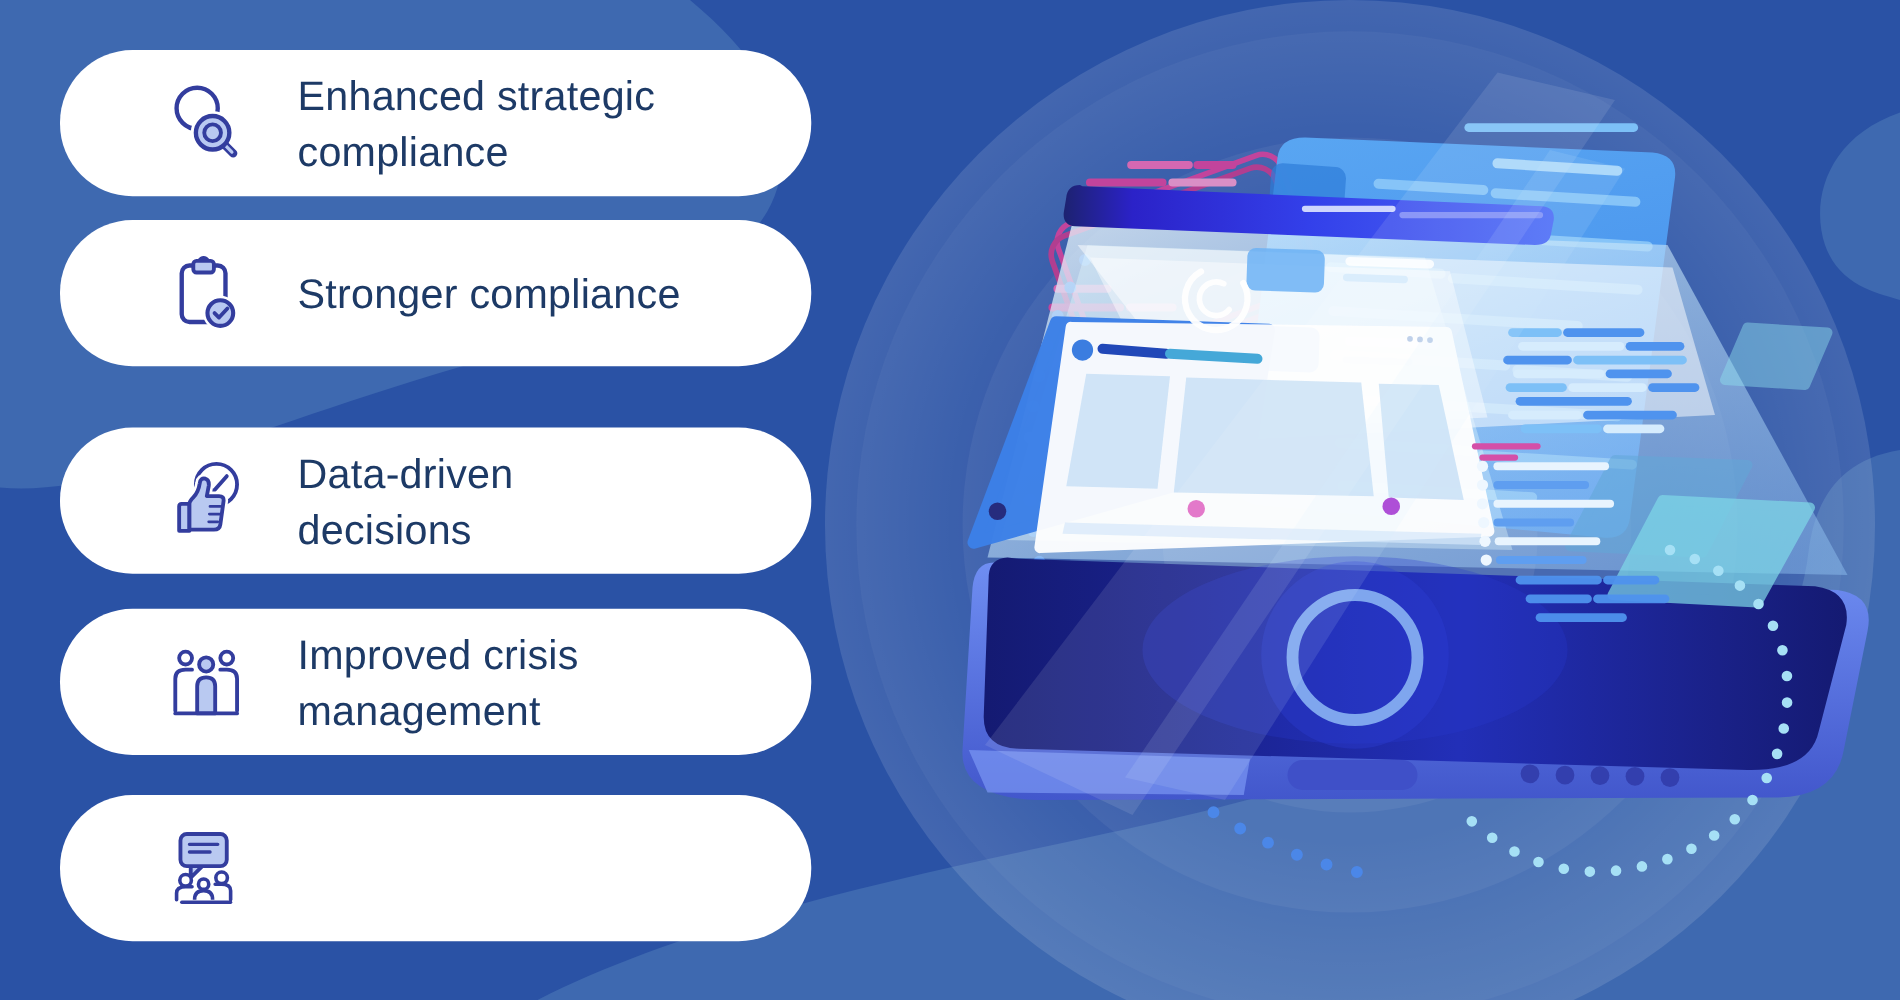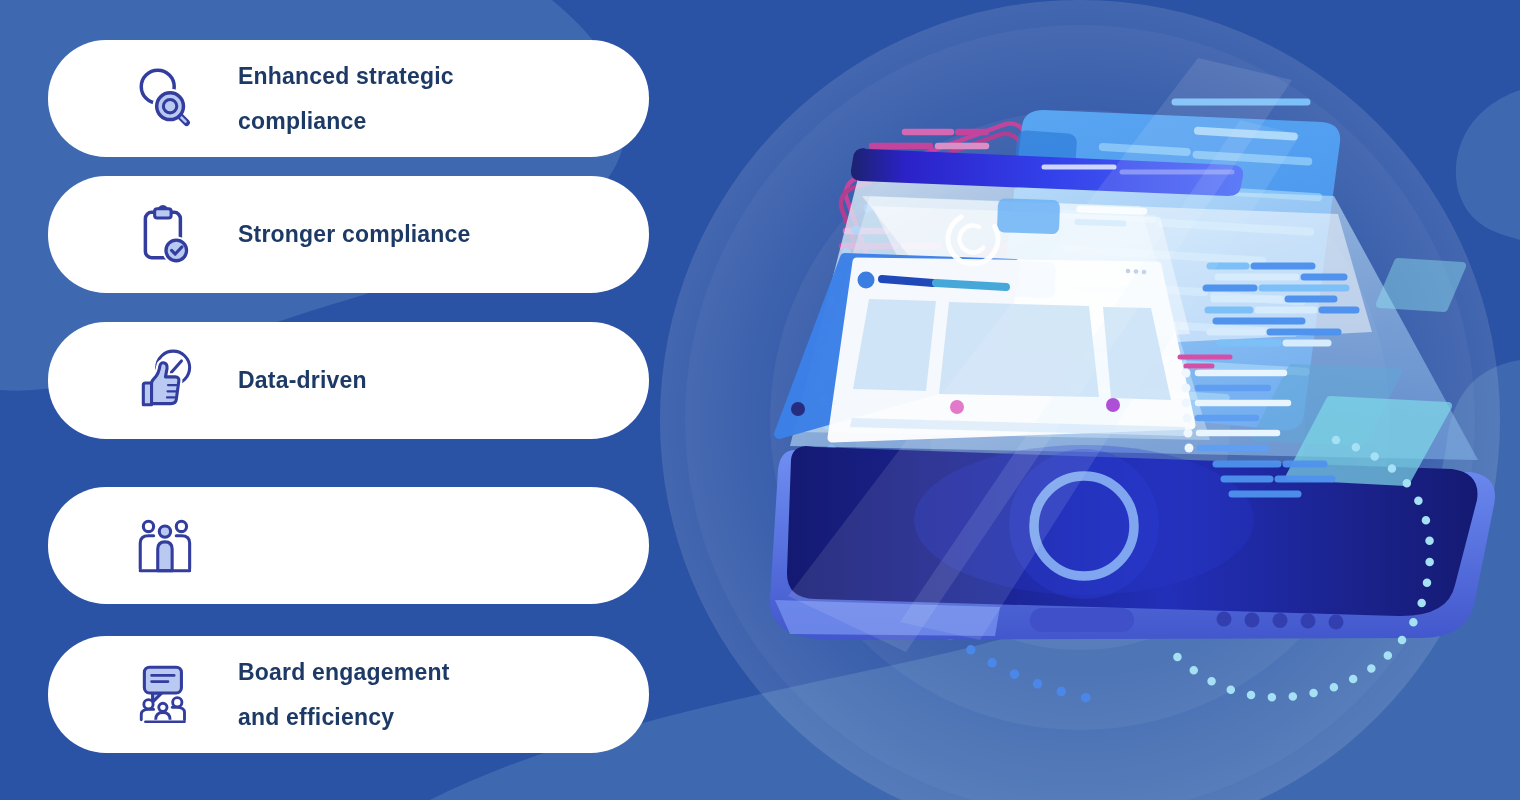--- a/index.html
+++ b/index.html
@@ -10,24 +10,24 @@
   }
   #bg{position:absolute;inset:0;display:block;}
   .card{
     position:absolute;left:48px;width:601px;height:117px;
     background:#ffffff;border-radius:58px;
     display:flex;align-items:center;
     padding-left:84px;box-sizing:border-box;
   }
   .card .icon{width:70px;height:70px;flex:none;margin-right:36px;}
   .card .label{
-    font-size:23px;line-height:45px;font-weight:700;
+    font-size:33px;line-height:45px;font-weight:400;
     color:#1d3a66;letter-spacing:.2px;white-space:nowrap;
   }
-  .c1{top:40px}.c2{top:176px}.c3{top:322px}.c4{top:487px}.c5{top:636px}
+  .c1{top:40px}.c2{top:176px}.c3{top:342px}.c4{top:487px}.c5{top:636px}
 </style>
 </head>
 <body>
 
 <svg id="bg" viewBox="0 0 1520 800" aria-hidden="true">
   <defs>
     <linearGradient id="g-indigo" x1="0" y1="0" x2="1" y2="0">
       <stop offset="0" stop-color="#1d2270"></stop>
         <stop offset="0.14" stop-color="#2b22c8"></stop>
       <stop offset="0.5" stop-color="#3340ea"></stop>
@@ -292,47 +292,46 @@
     <g stroke-linejoin="round">
       <path d="M11,57 L11,38 Q11,36 13,36 L19,36 L19,57 Z" fill="#b9c9f1" stroke="#ffffff" stroke-width="7"></path>
       <path d="M19,56 V36 Q19,34 22,31 Q26,27 27,20 Q27.5,15.5 31.5,16.5 Q34.5,17.5 34,22 L32.5,30 L42,30 Q46,30 45.5,34 L43,52 Q42.5,56 38,56 Z" fill="#b9c9f1" stroke="#ffffff" stroke-width="7"></path>
       <path d="M11,57 L11,38 Q11,36 13,36 L19,36 L19,57 Z" fill="#b9c9f1" stroke="#333d9e" stroke-width="3"></path>
       <path d="M19,56 V36 Q19,34 22,31 Q26,27 27,20 Q27.5,15.5 31.5,16.5 Q34.5,17.5 34,22 L32.5,30 L42,30 Q46,30 45.5,34 L43,52 Q42.5,56 38,56 Z" fill="#b9c9f1" stroke="#333d9e" stroke-width="3"></path>
       <path d="M35,38 h8 M34.5,44 h8 M34,50 h7" fill="none" stroke="#333d9e" stroke-width="2.2" stroke-linecap="round"></path>
     </g>
   </svg>
   <div class="label">
     <div>Data-driven</div>
+    <div>decisions</div>
   </div>
 </div>
 
 <div class="card c4">
   <svg class="icon" viewBox="0 0 68 68">
     <circle cx="16" cy="15" r="5" fill="#ffffff" stroke="#333d9e" stroke-width="3"></circle>
     <circle cx="48" cy="15" r="5" fill="#ffffff" stroke="#333d9e" stroke-width="3"></circle>
     <path d="M8,56 V31 Q8,24 16,24 L21,24" fill="none" stroke="#333d9e" stroke-width="3" stroke-linecap="round"></path>
     <path d="M56,56 V31 Q56,24 48,24 L43,24" fill="none" stroke="#333d9e" stroke-width="3" stroke-linecap="round"></path>
     <circle cx="32" cy="20" r="5.5" fill="#b9c9f1" stroke="#333d9e" stroke-width="3"></circle>
     <path d="M25,58 L25,37 Q25,30 32,30 Q39,30 39,37 L39,58 Z" fill="#b9c9f1" stroke="#333d9e" stroke-width="3" stroke-linejoin="round"></path>
     <path d="M8,58 H56" fill="none" stroke="#333d9e" stroke-width="3" stroke-linecap="round"></path>
   </svg>
   <div class="label">
+    <div>Improved crisis</div>
+    <div>management</div>
   </div>
 </div>
 
 <div class="card c5">
   <svg class="icon" viewBox="0 0 68 68">
     <path d="M20,32 L20,41 L29,32 Z" fill="#b9c9f1" stroke="#333d9e" stroke-width="3" stroke-linejoin="round"></path>
     <rect x="12" y="7" width="36" height="25" rx="5" fill="#b9c9f1" stroke="#333d9e" stroke-width="3"></rect>
     <path d="M19,15 H41 M19,21 H35" fill="none" stroke="#333d9e" stroke-width="2.6" stroke-linecap="round"></path>
     <circle cx="16" cy="43" r="4.5" fill="#ffffff" stroke="#333d9e" stroke-width="2.8"></circle>
     <circle cx="44" cy="41" r="4.5" fill="#ffffff" stroke="#333d9e" stroke-width="2.8"></circle>
     <path d="M9,58 V53 Q9,48 16,48 L21,48" fill="none" stroke="#333d9e" stroke-width="2.8" stroke-linecap="round"></path>
     <path d="M51,58 V51 Q51,46 44,46 L39,46" fill="none" stroke="#333d9e" stroke-width="2.8" stroke-linecap="round"></path>
     <circle cx="30" cy="46" r="4" fill="#ffffff" stroke="#333d9e" stroke-width="2.8"></circle>
     <path d="M23,58 Q23,51 30,51 Q37,51 37,58" fill="none" stroke="#333d9e" stroke-width="2.8"></path>
     <path d="M13,60 H51" fill="none" stroke="#333d9e" stroke-width="2.6" stroke-linecap="round"></path>
   </svg>
-  <div class="label">
-    <div>Board engagement</div>
-    <div>and efficiency</div>
-  </div>
 </div>
 
 </body></html>

